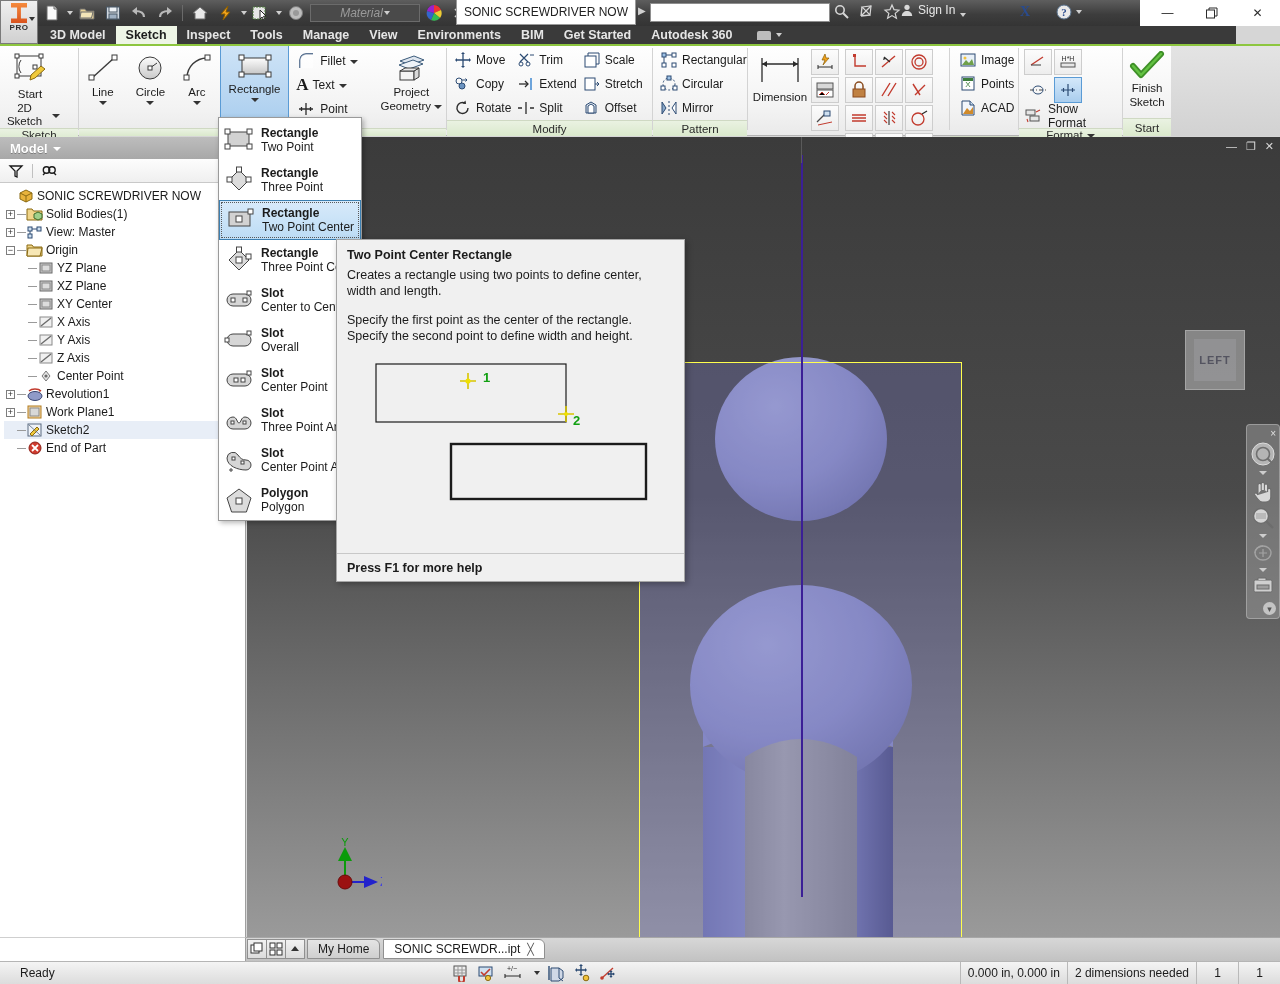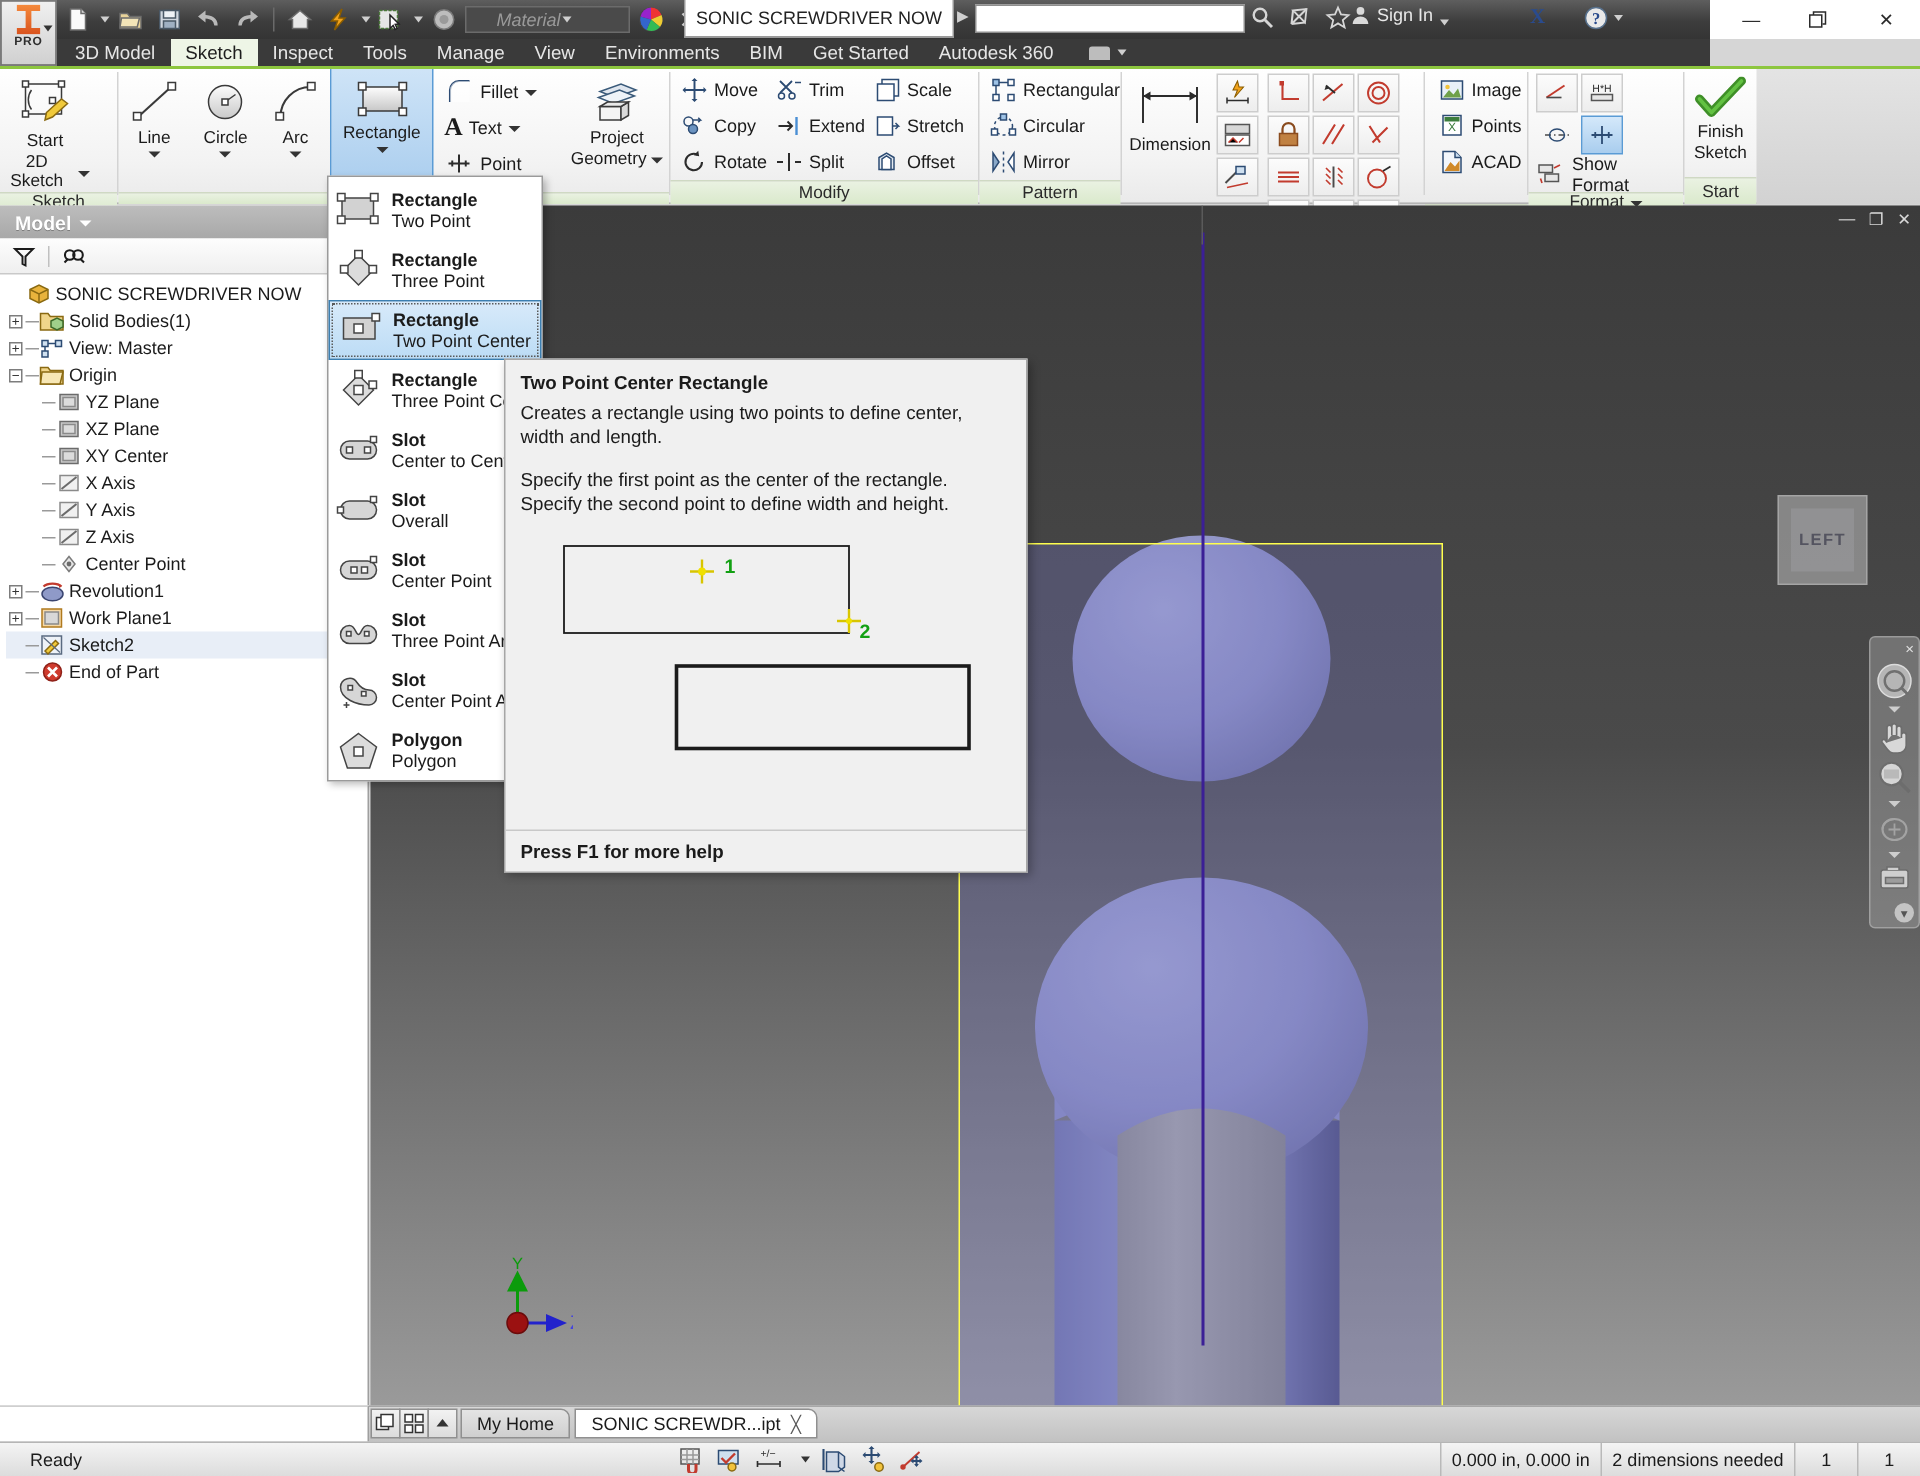--- a/index.html
+++ b/index.html
@@ -24,21 +24,21 @@
     width:24px; height:22px; display:flex; align-items:center; justify-content:center;
     cursor:default;
   }
   .qsep { width:1px; height:16px; background:#6a6a6a; margin:0 3px; }
   .caret-dn {
     width:0;height:0;border-left:3px solid transparent;border-right:3px solid transparent;
     border-top:4px solid #cfcfcf; margin-left:1px;
   }
   .mat-combo {
     width:110px;height:18px;background:#4a4a4a;border:1px solid #6b6b6b;
-    display:flex;align-items:center;justify-content:flex-start;padding:0 20px;
+    display:flex;align-items:center;justify-content:center;padding:0 4px;
     color:#9a9a9a; font-style:italic; font-size:12px;
   }
   .doc-title {
     position:absolute; left:456px; top:0; width:180px; height:25px;
     background:#fff; color:#222; font-size:12px;
     display:flex; align-items:center; justify-content:center;
     border:1px solid #9a9a9a; border-top:none;
   }
   .title-arrow { position:absolute; left:638px; top:5px; color:#d0d0d0; font-size:10px; }
   .searchbox {
@@ -51,22 +51,22 @@
   .x-badge { position:absolute; left:1020px; top:4px; color:#2a4b8d; font-weight:bold; font-size:14px;
              font-family:"Liberation Serif", serif; }
   .help-grp { position:absolute; left:1055px; top:3px; display:flex; align-items:center; gap:2px; }
   .winbtns { position:absolute; right:0; top:0; display:flex; height:26px; }
   .winbtn { width:45px; height:26px; display:flex; align-items:center; justify-content:center;
             color:#2b2b2b; background:#fff; }
   .win-white-strip { position:absolute; left:1140px; top:0; width:140px; height:26px; background:#fff; }
 
   
   .menubar {
-    position:absolute; left:0; top:26px; width:1140px; height:18px;
-    background:#3a3a3a; display:flex; align-items:stretch;
+    position:absolute; left:0; top:26px; width:1236px; height:18px;
+    background:#3a3a3a; display:flex; align-items:stretch;font-weight:bold;
   }
   .brandbtn {
     position:absolute; left:0; top:0; width:38px; height:44px;
     background:linear-gradient(#f0f0f0,#d0d0d0); border:1px solid #7a7a7a;
     display:flex; flex-direction:column; align-items:center; justify-content:flex-start;
     z-index:20;
   }
   .brand-i {
     width:16px;height:20px;margin-top:2px;
     background:linear-gradient(#f58a3c,#d9531e);

